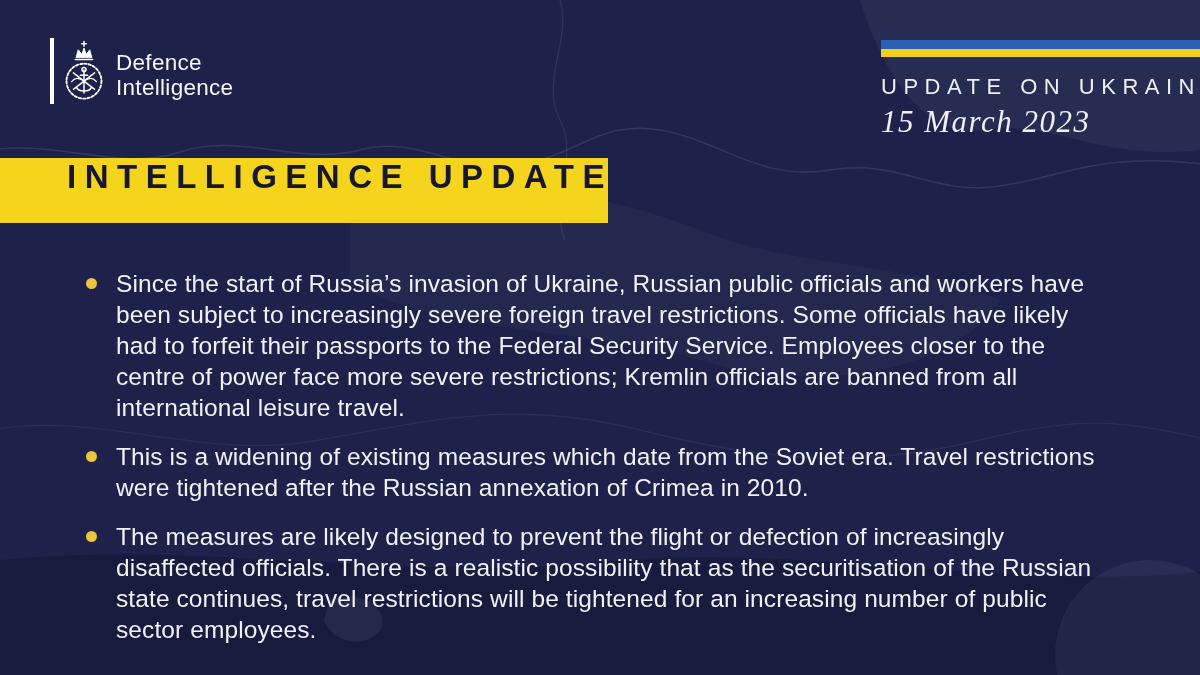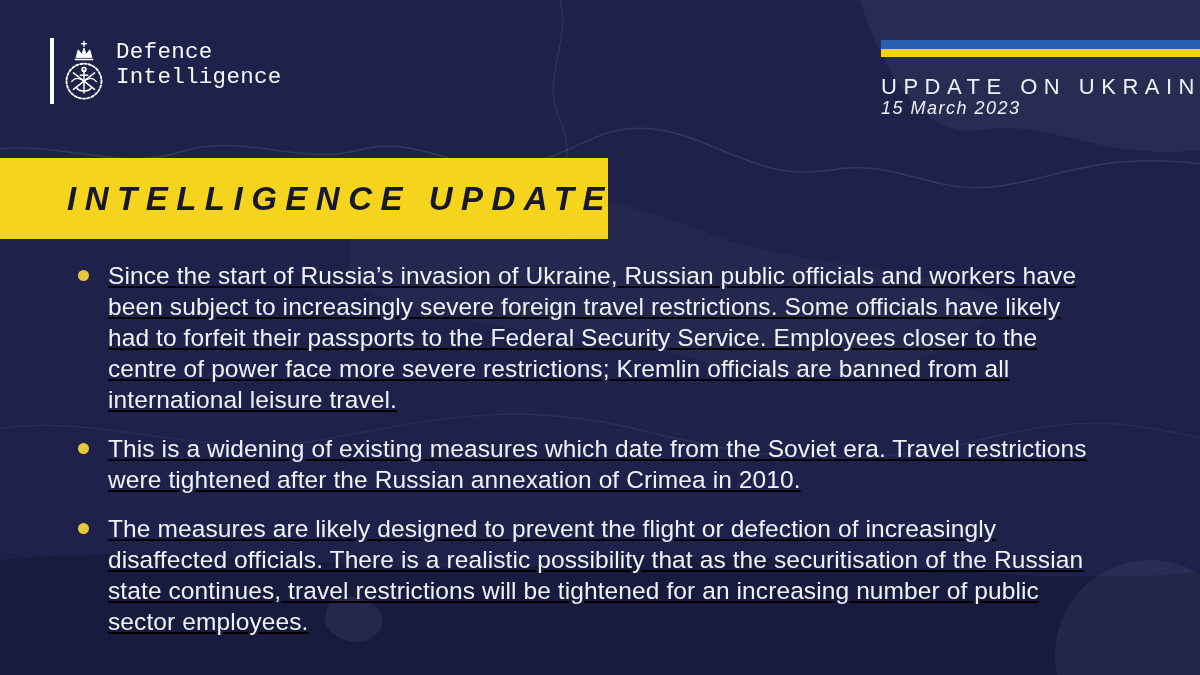--- a/index.html
+++ b/index.html
@@ -31,22 +31,21 @@
     height: 66px;
     background: #fbfbfd;
     margin-right: 7px;
   }
   .crest { width: 46px; height: 66px; margin-right: 9px; }
   .logo-text {
     color: #f7f8fa;
     font-size: 22.5px;
     line-height: 25px;
     letter-spacing: 0.3px;
-    margin-top: 2px;
-    font-family: Liberation Mono, monospace;
+    margin-top: 12px;
   }
 
   
   .flag {
     position: absolute;
     left: 881px;
     top: 40px;
     right: 0;
     height: 17px;
   }
@@ -58,61 +57,59 @@
     top: 74px;
     color: #eef0f4;
     font-size: 22px;
     font-weight: 400;
     letter-spacing: 6.5px;
     white-space: nowrap;
   }
   .update-date {
     position: absolute;
     left: 881px;
-    top: 98px;
+    top: 104px;
     color: #eef0f4;
-    font-family: Liberation Sans, sans-serif;
+    font-family: Liberation Serif, serif;
     font-style: italic;
-    font-size: 18px;
+    font-size: 31px;
     letter-spacing: 1.5px;
     white-space: nowrap;
   }
 
   
   .banner {
     position: absolute;
     left: 0;
     top: 158px;
     width: 608px;
-    height: 81px;
+    height: 65px;
     background: #f5d41e;
     display: flex;
-    align-items: center;
+    align-items: flex-start;
     padding-left: 67px;
     box-sizing: border-box;
-    font-style: italic;
   }
   .banner span {
     color: #17172f;
     font-size: 33px;
     font-weight: 700;
     letter-spacing: 8.5px;
     white-space: nowrap;
   }
 
   
   .bullets {
     position: absolute;
     left: 70px;
     top: 252px;
     width: 1012px;
     list-style: none;
-    margin: 8px;
+    margin: 16px;
     padding: 0;
-    text-decoration: underline;
   }
   .bullets li {
     display: flex;
     align-items: flex-start;
     margin-bottom: 18px;
   }
   .dot {
     flex: none;
     width: 11px;
     height: 11px;

